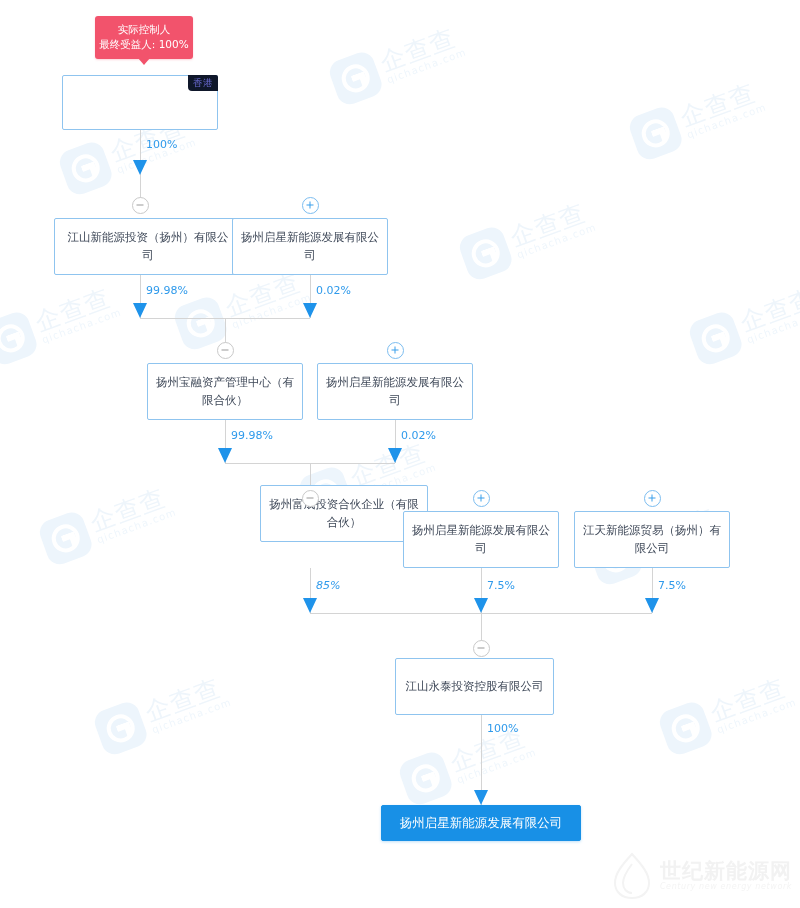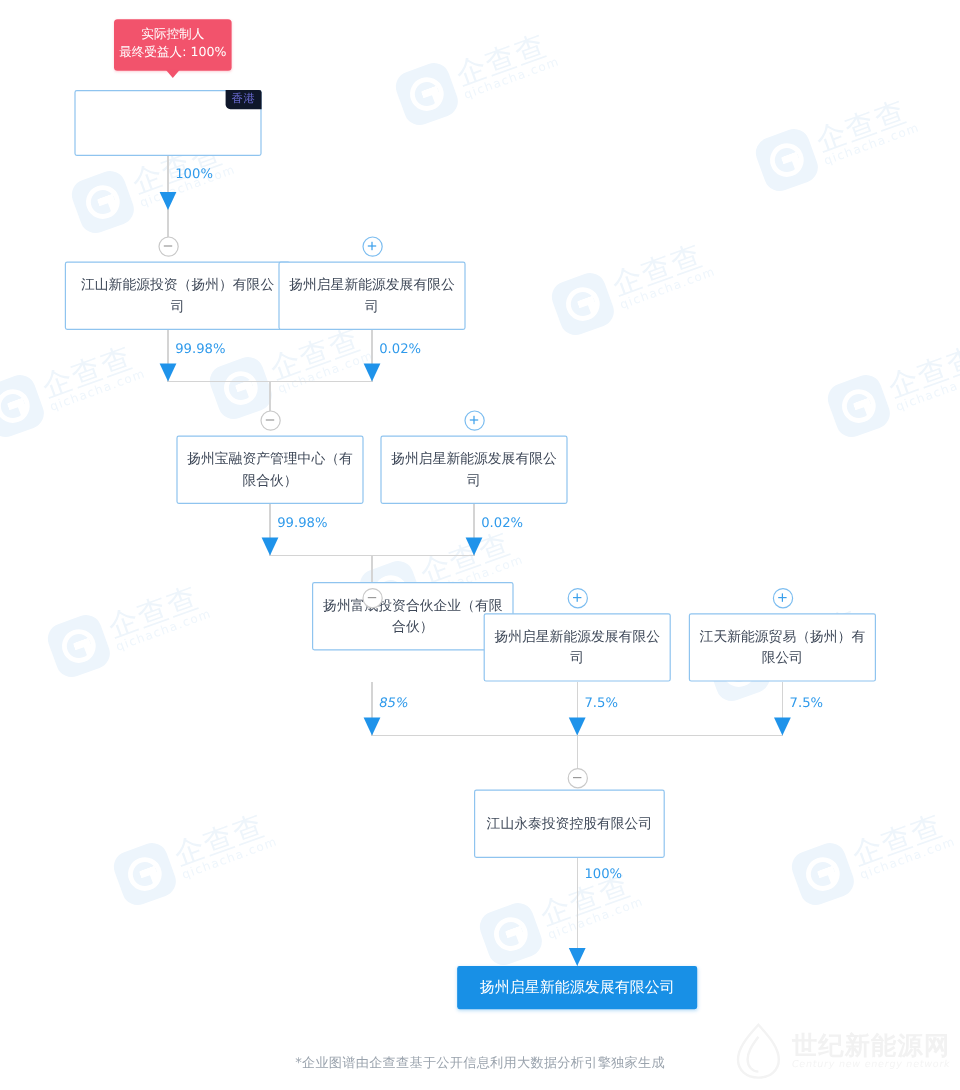--- a/index.html
+++ b/index.html
@@ -469,14 +469,13 @@
   <div class="pct" style="left:146px; top:139px;">100%</div>
   <div class="pct" style="left:146px; top:285px;">99.98%</div>
   <div class="pct" style="left:316px; top:285px;">0.02%</div>
   <div class="pct" style="left:231px; top:430px;">99.98%</div>
   <div class="pct" style="left:401px; top:430px;">0.02%</div>
   <div class="pct" style="left:316px; top:580px;font-style:italic;">85%</div>
   <div class="pct" style="left:487px; top:580px;">7.5%</div>
   <div class="pct" style="left:658px; top:580px;">7.5%</div>
   <div class="pct" style="left:487px; top:723px;">100%</div>
 
-  <div id="footer-note">*企业图谱由企查查基于公开信息利用大数据分析引擎独家生成</div>
 </div>
 
 </body></html>

